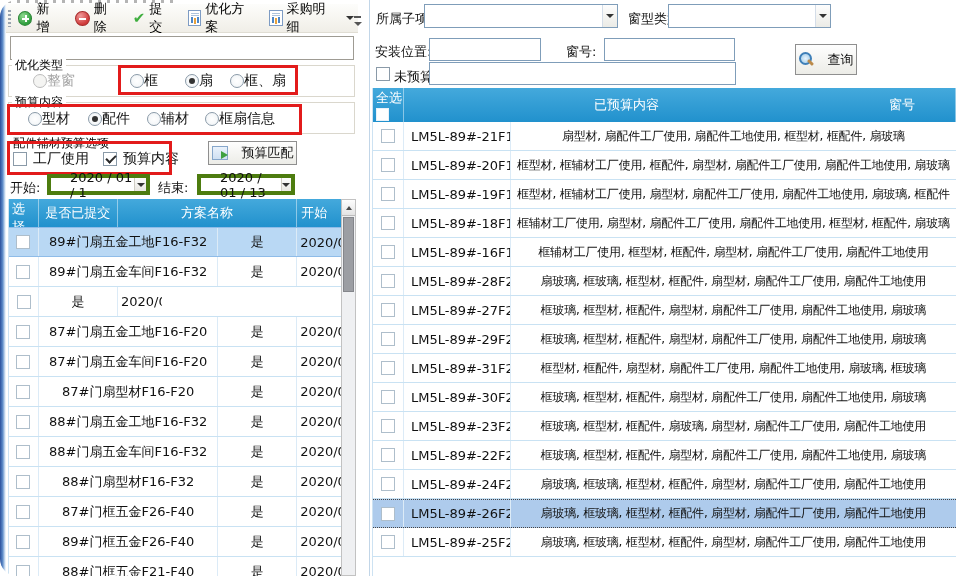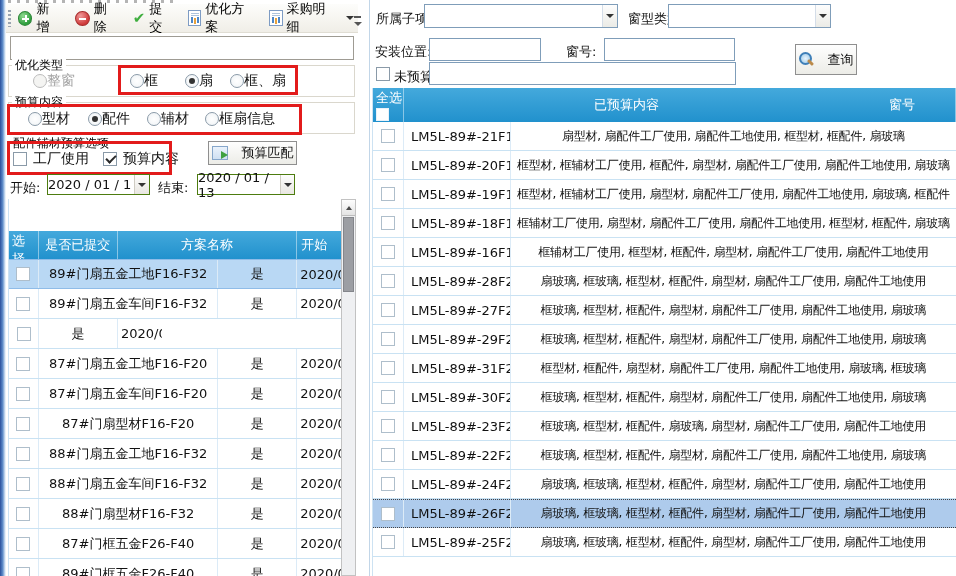--- a/index.html
+++ b/index.html
@@ -1,18 +1,18 @@
 <!DOCTYPE html>
 <html><head>
 <meta charset="utf-8">
 <style>
   * { margin:0; padding:0; box-sizing:border-box; }
   html,body { width:956px; height:576px; overflow:hidden; background:#fff; }
   .app { position:relative; width:956px; height:576px; background:#fff;
-         font-family:"DejaVu Sans",sans-serif; font-size:12px; color:#111; overflow:hidden; }
+         font-family:"DejaVu Sans",sans-serif; font-size:12px; color:#111; overflow:hidden;border-radius:17px; }
   .abs { position:absolute; }
 
   
   .win-edge { left:0; top:0; width:6px; height:576px;
     background:linear-gradient(90deg,#2a4f9b 0,#5e8cc9 45%,#c9dcf1 80%,#ffffff 100%); }
   .top-sliver { left:8px; top:0; width:170px; height:3px; opacity:.55;
     background:repeating-linear-gradient(90deg,#777 0 3px,transparent 3px 9px); }
   .vsep { left:369px; top:0; width:1px; height:576px; background:#c2d6e8; }
 
   
@@ -60,40 +60,40 @@
     border-left:2px solid #2b2b2b; border-bottom:2px solid #2b2b2b; transform:rotate(-45deg); }
   .cb.lite { border-color:#aebecb; }
   .redbox { position:absolute; border:3px solid #e21b1b; pointer-events:none; }
   .btn { position:absolute; display:flex; align-items:center; justify-content:center; gap:14px;
     background:linear-gradient(#fefefe,#ececе7); background:linear-gradient(#fefefe,#ecece7);
     border:1px solid #8f8f8f; font-size:13px; }
   .ico-match { width:16px; height:14px; border:1px solid #86a6ca;
     background:linear-gradient(#eaf2fb,#cfe0f2); position:relative; }
   .ico-match::after { content:""; position:absolute; right:-1px; bottom:0; width:0; height:0;
     border-top:4px solid transparent; border-bottom:4px solid transparent; border-left:7px solid #3fa040; }
-  .dtp { position:absolute; border:1px solid #4d7c0f; background:#fff; display:flex; align-items:center;
-    font-size:13px; padding-left:0; height:21px; }
+  .dtp { position:absolute; border:4px solid #4d7c0f; background:#fff; display:flex; align-items:center;
+    font-size:13px; padding-left:19px; height:21px; }
   .ddbtn { margin-left:auto; width:15px; height:100%; border-left:1px solid #cfccc3;
     background:linear-gradient(#fdfdfd,#e9e7e1); display:flex; align-items:center; justify-content:center; }
   .lbl { position:absolute; font-size:13px; white-space:nowrap; }
 
   
   .thead { display:flex; background:linear-gradient(#44a9dc,#2191cd); color:#fff; }
   .thead .hc { border-right:1px solid rgba(255,255,255,.45); font-size:13px;
     display:flex; align-items:center; justify-content:center; overflow:hidden; }
   .hc.sel { flex-direction:column; align-items:flex-start; justify-content:flex-start; padding:1px 0 0 3px; gap:1px; }
   .hcb { width:13px; height:13px; border:1px solid #e8f2fa; background:#fff; }
   .trow { display:flex; align-items:center; background:#fff; border-bottom:1px solid #c9e2f3; }
   .trow .tc { height:100%; display:flex; align-items:center; overflow:hidden; white-space:nowrap;
     border-right:1px solid #dcebf7; font-size:13px; }
   .tc.center { justify-content:center; }
 
   .ltable { left:8px; top:199px; width:333px; height:377px; overflow:hidden; background:#fff;
     border-left:1px solid #cde2f2; }
-  .ltable .thead { height:28px;margin-top:32px; }
+  .ltable .thead { height:28px; }
   .ltable .trow { height:30px; }
   .lc1 { width:30px; justify-content:center; }
   .lc2 { width:180px; justify-content:center; }
   .lc3 { width:79px; justify-content:center; }
   .lc4 { width:44px; padding-left:3px; border-right:none !important; }
   .ltable .trow.selected { background:#b9d8f4; border-top:1px solid #8fbce8; border-bottom:1px solid #8fbce8; }
 
   .lscroll { left:341px; top:199px; width:15px; height:377px; background:#eff0f2; border:1px solid #c2c2c2; }
   .sbtn { position:absolute; left:0; top:0; width:13px; height:16px; background:linear-gradient(#fdfdfd,#e4e4e4);
     border-bottom:1px solid #bdbdbd; display:flex; align-items:center; justify-content:center; }

